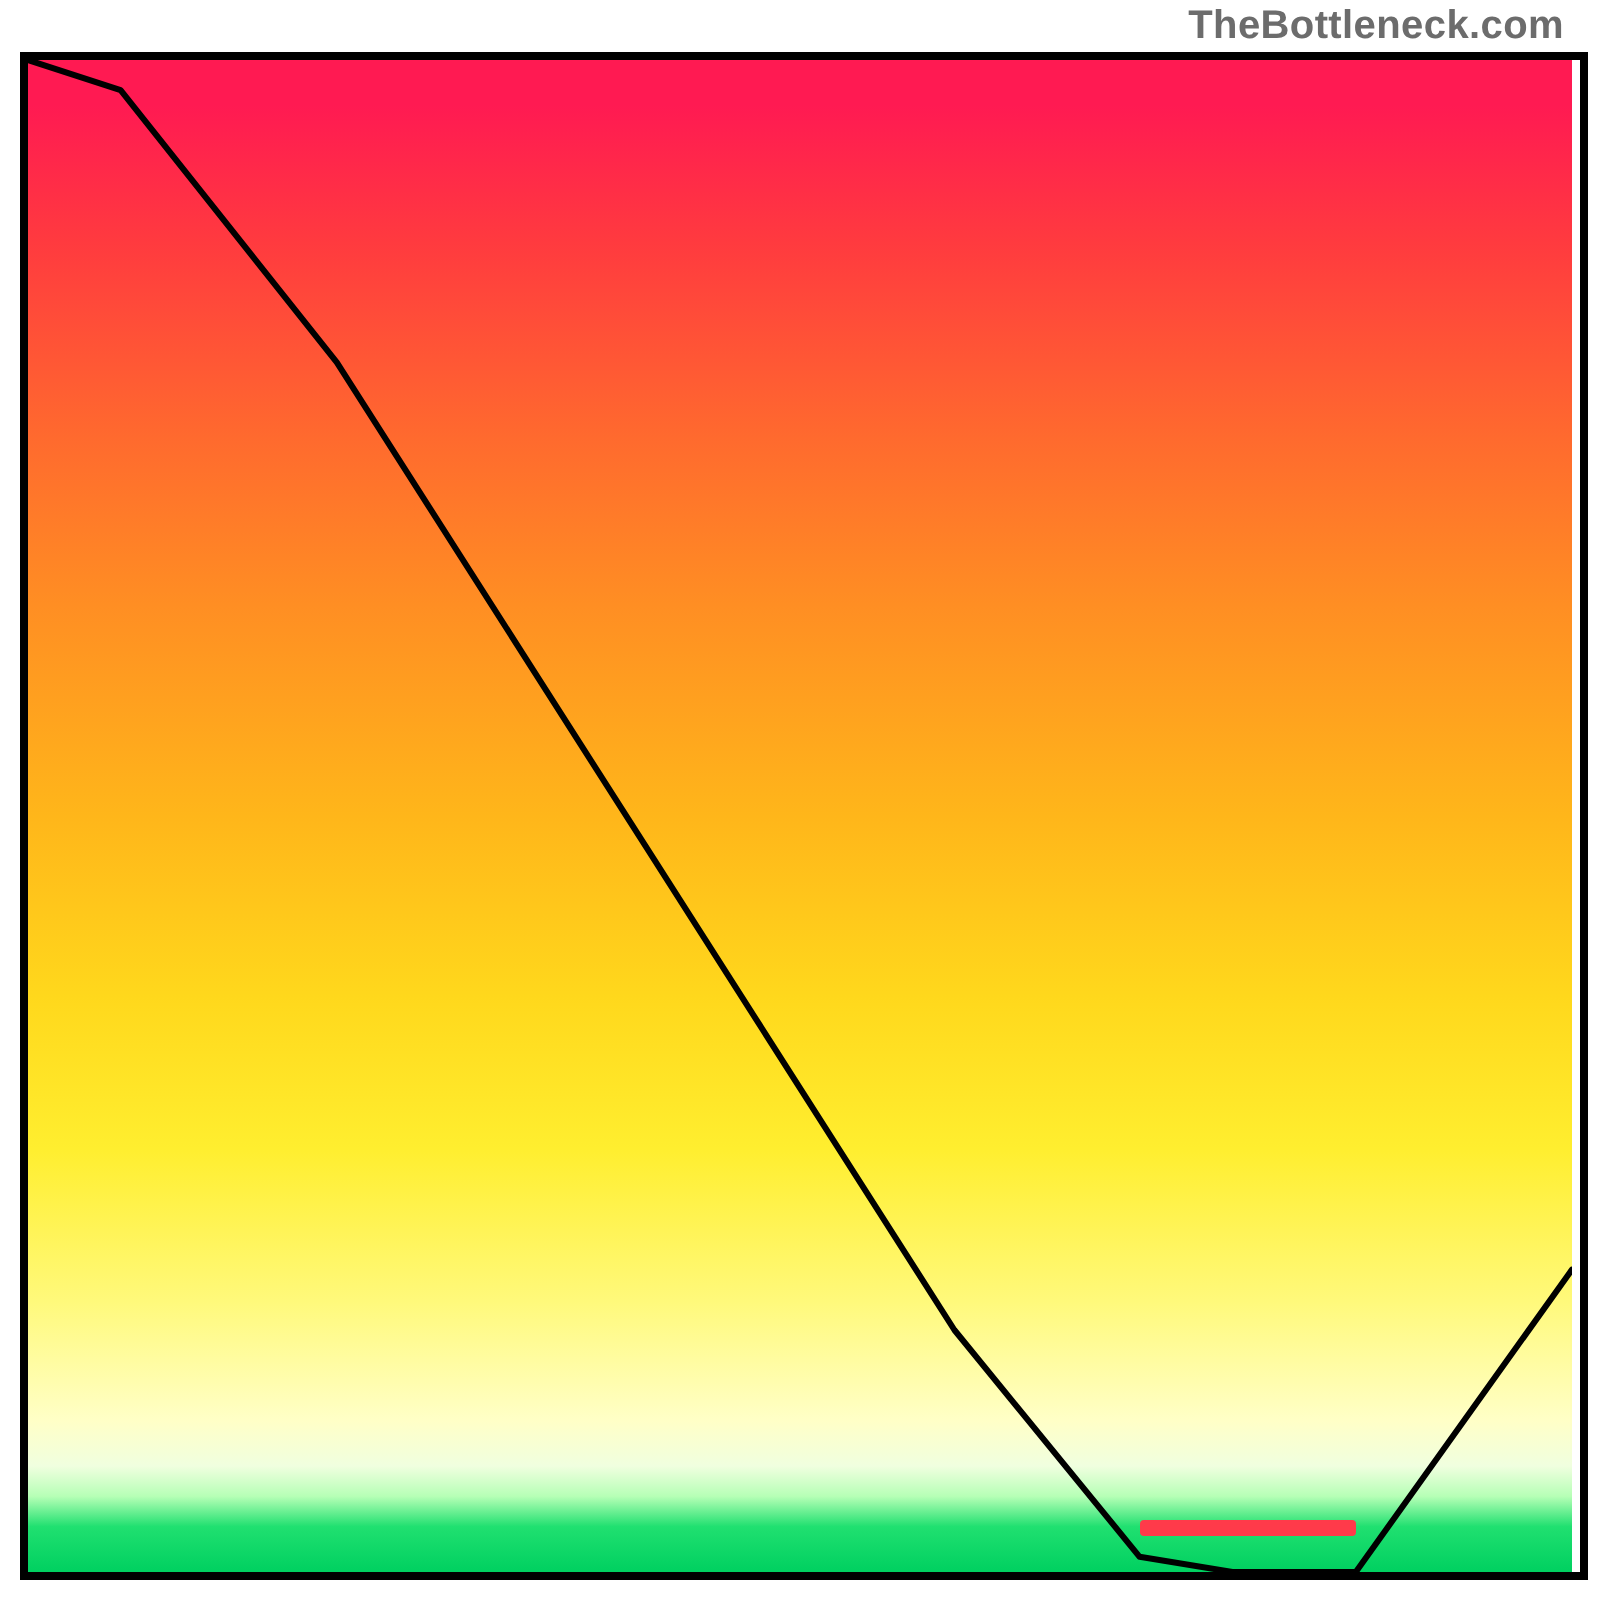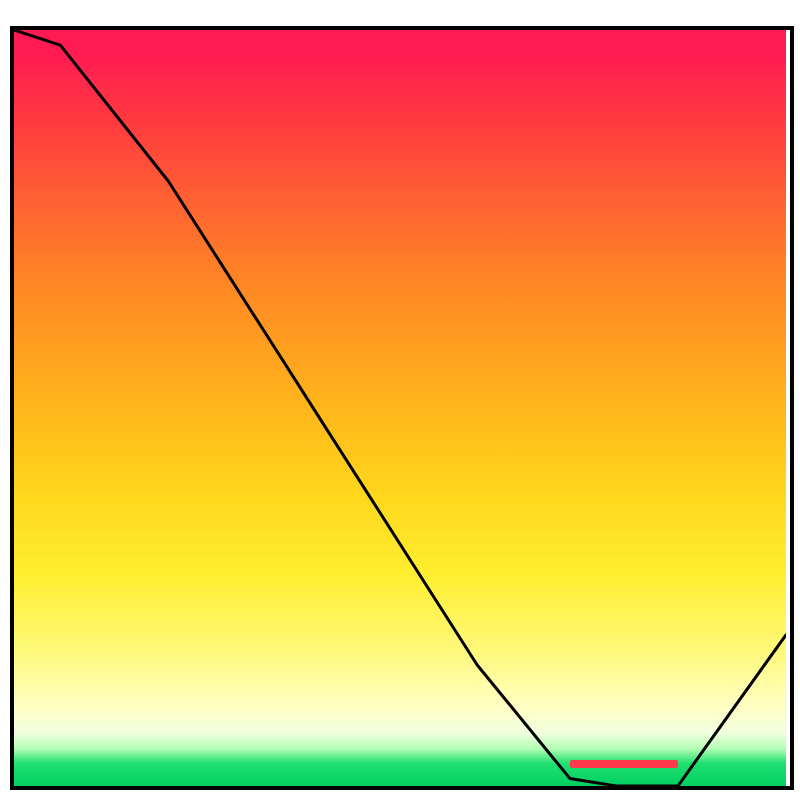--- a/index.html
+++ b/index.html
@@ -90,20 +90,21 @@
     height: 8px;
     background: #ff3a4a;
     border-radius: 2px;
   }
 </style>
 </head>
 <body>
 
 <div class="wrap">
 
+  <div class="attribution">TheBottleneck.com</div>
 
   <div class="plot-top"></div>
   <div class="plot-right"></div>
 
   <div class="plot-area"></div>
 
   <div class="plot-frame"></div>
 
   <svg class="curve" viewBox="0 0 772 756" preserveAspectRatio="none">
     <path id="curve-path" fill="none" stroke="#000" stroke-width="3" stroke-linejoin="round" stroke-linecap="round" d="M0.0 0.0 L46.3 15.1 L154.4 151.2 L308.8 393.1 L463.2 635.0 L555.8 748.4 L602.2 756.0 L633.0 756.0 L663.9 756.0 L772.0 604.8"></path>

